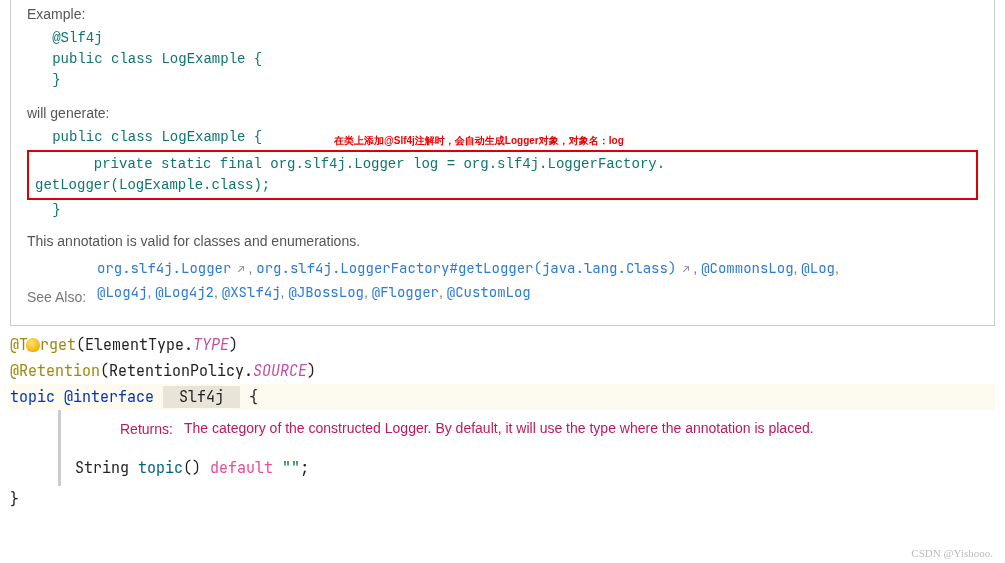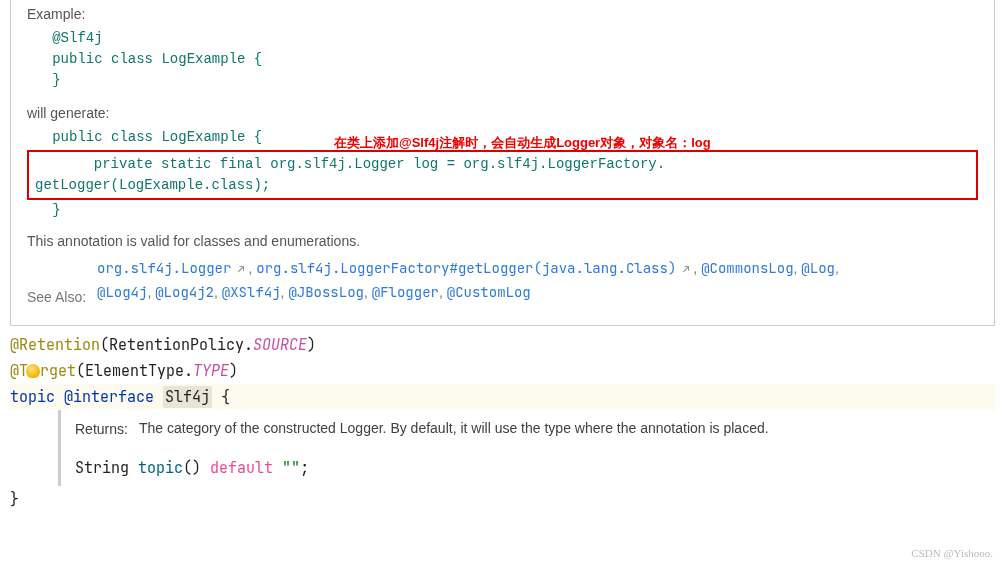--- a/index.html
+++ b/index.html
@@ -31,21 +31,21 @@
     }
     .highlight-box {
       border: 2px solid #d00;
       padding: 2px 6px;
       margin-top: 2px;
       position: relative;
     }
     .red-annotation {
       color: #e00;
       font-weight: bold;
-      font-size: 13px;
+      font-size: 10px;
       position: absolute;
       left: 305px;
       top: -18px;
       white-space: nowrap;
     }
     .doc-text { color: #555; margin: 12px 0 8px 0; }
     .see-also { display: flex; align-items: flex-end; margin-top: 6px; color: #777; }
     .see-also-label { width: 70px; flex-shrink: 0; color: #777; }
     .see-also-links { flex: 1; line-height: 1.7; }
     .link { color: #2e7bd6; font-family: "JetBrains Mono", Consolas, monospace; }
@@ -60,21 +60,21 @@
       line-height: 1.6;
     }
     .kw-anno { color: #9e880d; }
     .paren { color: #222; }
     .type { color: #222; }
     .dot { color: #222; }
     .enum-val { color: #c24da6; font-style: italic; }
     .kw-public { color: #0033b3; }
     .kw-interface { color: #0033b3; }
     .kw-default { color: #ec4899; }
-    .class-name { color: #222; background: #e8e5d8; padding: 1px 2px; }
+    .class-name { color: #222; background: #e8e5d8; padding: 1px 16px; }
     .brace { color: #222; }
     .string { color: #067d17; }
     .method { color: #00627a; }
     .highlight-line { background: #fdfaf0; display: block; padding: 1px 0; }
     .line { display: block; padding: 1px 0; }
     
     .bulb {
       display: inline-block;
       width: 14px;
       height: 14px;
@@ -83,21 +83,21 @@
       position: relative;
       top: 2px;
       margin-left: -2px;
     }
     
     .returns-doc {
       border-left: 3px solid #ccc;
       margin-left: 48px;
       padding: 8px 14px 0 14px;
     }
-    .returns-row { display: flex; color: #404040; font-family: -apple-system, sans-serif; font-size: 14px; }
+    .returns-row { display: flex; color: #be185d; font-family: -apple-system, sans-serif; font-size: 14px; margin-left: 45px; }
     .returns-label { width: 64px; flex-shrink: 0; }
     .returns-text { flex: 1; line-height: 1.5; }
     .returns-code { font-family: "JetBrains Mono", Consolas, monospace; font-size: 15px; padding: 16px 0 6px 0; color: #222; }
     
     .watermark {
       position: absolute;
       right: 12px;
       bottom: 4px;
       font-size: 11px;
       color: #bbb;
@@ -136,24 +136,24 @@
         <span class="at-link">@JBossLog</span><span class="comma">, </span>
         <span class="at-link">@Flogger</span><span class="comma">, </span>
         <span class="at-link">@CustomLog</span>
       </div>
     </div>
   </div>
 </div>
 
 <div class="code-area">
   <span class="line">
-    <span class="kw-anno">@Retention</span><span class="paren">(</span><span class="type">RetentionPolicy</span><span class="dot">.</span><span class="enum-val">SOURCE</span><span class="paren">)</span>
+    <span class="kw-anno">@T</span><span class="bulb"></span><span class="kw-anno">rget</span><span class="paren">(</span><span class="type">ElementType</span><span class="dot">.</span><span class="enum-val">TYPE</span><span class="paren">)</span>
   </span>
   <span class="line">
-    <span class="kw-anno">@T</span><span class="bulb"></span><span class="kw-anno">rget</span><span class="paren">(</span><span class="type">ElementType</span><span class="dot">.</span><span class="enum-val">TYPE</span><span class="paren">)</span>
+    <span class="kw-anno">@Retention</span><span class="paren">(</span><span class="type">RetentionPolicy</span><span class="dot">.</span><span class="enum-val">SOURCE</span><span class="paren">)</span>
   </span>
   <span class="highlight-line">
     <span class="kw-public">topic</span> <span class="kw-interface">@interface</span> <span class="class-name">Slf4j</span> <span class="brace">{</span>
   </span>
   <div class="returns-doc">
     <div class="returns-row">
       <div class="returns-label">Returns:</div>
       <div class="returns-text">The category of the constructed Logger. By default, it will use the type where the annotation is placed.</div>
     </div>
     <div class="returns-code">

